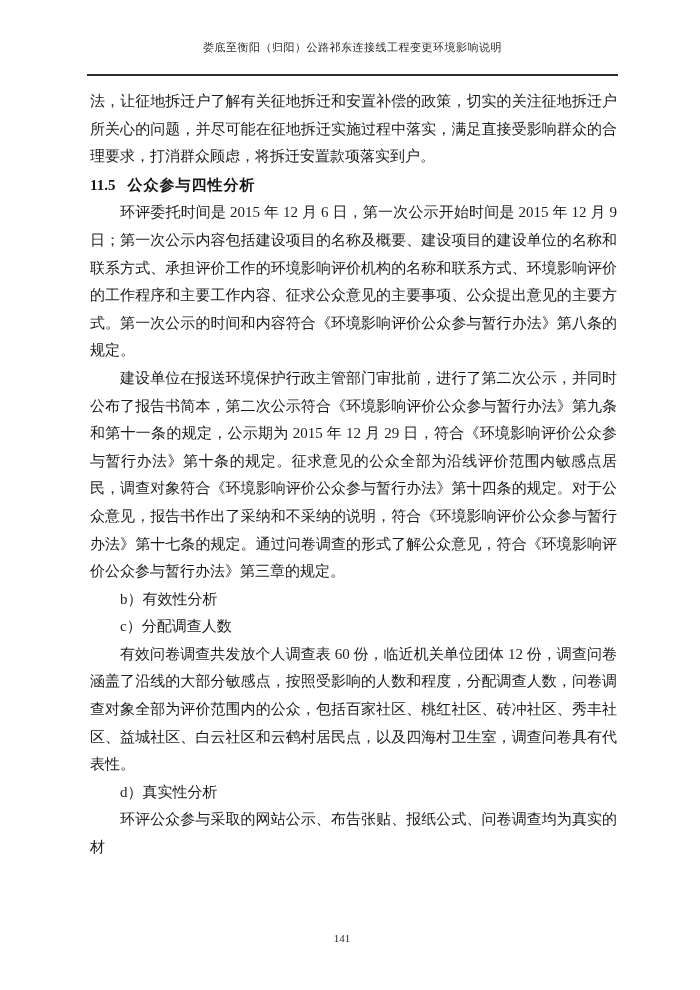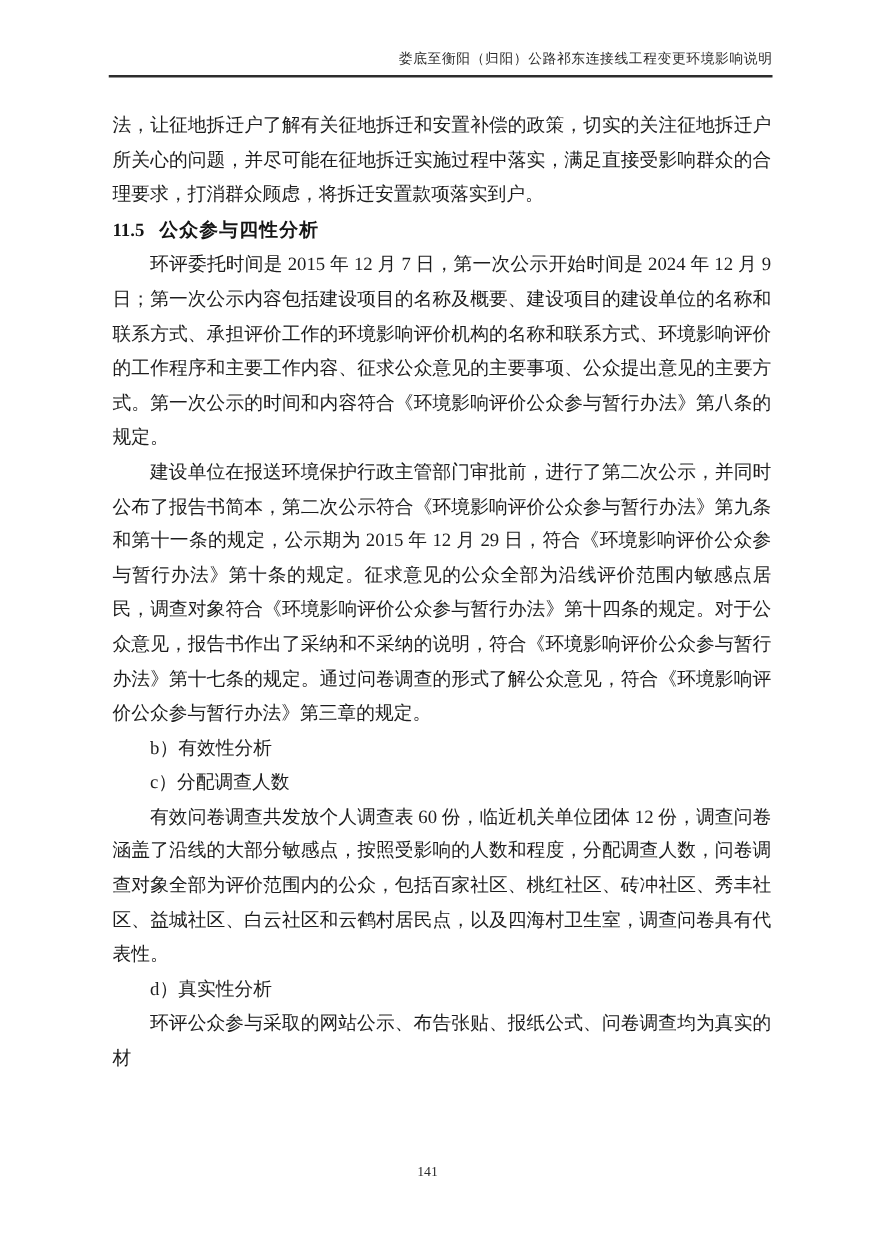--- a/index.html
+++ b/index.html
@@ -13,25 +13,25 @@
     font-family: "Liberation Serif", "DejaVu Serif", serif;
     color: #1c1c1c;
     overflow: hidden;
   }
 
   .page-header {
     position: absolute;
     top: 40px;
     left: 87px;
     right: 82px;
-    text-align: right;
+    text-align: center;
     font-size: 11px;
     letter-spacing: 0.5px;
     color: #2a2a2a;
-    padding-bottom: 6px;
+    padding-bottom: 20px;
     border-bottom: 2px solid #2c2c2c;
     line-height: 14px;
   }
 
   .doc-body {
     position: absolute;
     top: 88px;
     left: 90px;
     right: 83px;
     font-size: 15px;
@@ -87,21 +87,21 @@
   </div>
 
   <div class="doc-body">
 
     <p class="no-indent">法，让征地拆迁户了解有关征地拆迁和安置补偿的政策，切实的关注征地拆迁户所关心的问题，并尽可能在征地拆迁实施过程中落实，满足直接受影响群众的合理要求，打消群众顾虑，将拆迁安置款项落实到户。</p>
 
     <h2 class="section-heading">
       <span class="sec-num">11.5</span><span class="sec-title">公众参与四性分析</span>
     </h2>
 
-    <p>环评委托时间是 2015 年 12 月 7 日，第一次公示开始时间是 2024 年 12 月 9 日；第一次公示内容包括建设项目的名称及概要、建设项目的建设单位的名称和联系方式、承担评价工作的环境影响评价机构的名称和联系方式、环境影响评价的工作程序和主要工作内容、征求公众意见的主要事项、公众提出意见的主要方式。第一次公示的时间和内容符合《环境影响评价公众参与暂行办法》第八条的规定。</p>
+    <p>环评委托时间是 2015 年 12 月 6 日，第一次公示开始时间是 2015 年 12 月 9 日；第一次公示内容包括建设项目的名称及概要、建设项目的建设单位的名称和联系方式、承担评价工作的环境影响评价机构的名称和联系方式、环境影响评价的工作程序和主要工作内容、征求公众意见的主要事项、公众提出意见的主要方式。第一次公示的时间和内容符合《环境影响评价公众参与暂行办法》第八条的规定。</p>
     <p>建设单位在报送环境保护行政主管部门审批前，进行了第二次公示，并同时公布了报告书简本，第二次公示符合《环境影响评价公众参与暂行办法》第九条和第十一条的规定，公示期为 2015 年 12 月 29 日，符合《环境影响评价公众参与暂行办法》第十条的规定。征求意见的公众全部为沿线评价范围内敏感点居民，调查对象符合《环境影响评价公众参与暂行办法》第十四条的规定。对于公众意见，报告书作出了采纳和不采纳的说明，符合《环境影响评价公众参与暂行办法》第十七条的规定。通过问卷调查的形式了解公众意见，符合《环境影响评价公众参与暂行办法》第三章的规定。</p>
 
     <p class="sub-heading">b）有效性分析</p>
 
     <p class="sub-heading">c）分配调查人数</p>
     <p>有效问卷调查共发放个人调查表 60 份，临近机关单位团体 12 份，调查问卷涵盖了沿线的大部分敏感点，按照受影响的人数和程度，分配调查人数，问卷调查对象全部为评价范围内的公众，包括百家社区、桃红社区、砖冲社区、秀丰社区、益城社区、白云社区和云鹤村居民点，以及四海村卫生室，调查问卷具有代表性。</p>
 
     <p class="sub-heading">d）真实性分析</p>
     <p>环评公众参与采取的网站公示、布告张贴、报纸公式、问卷调查均为真实的材</p>
 

